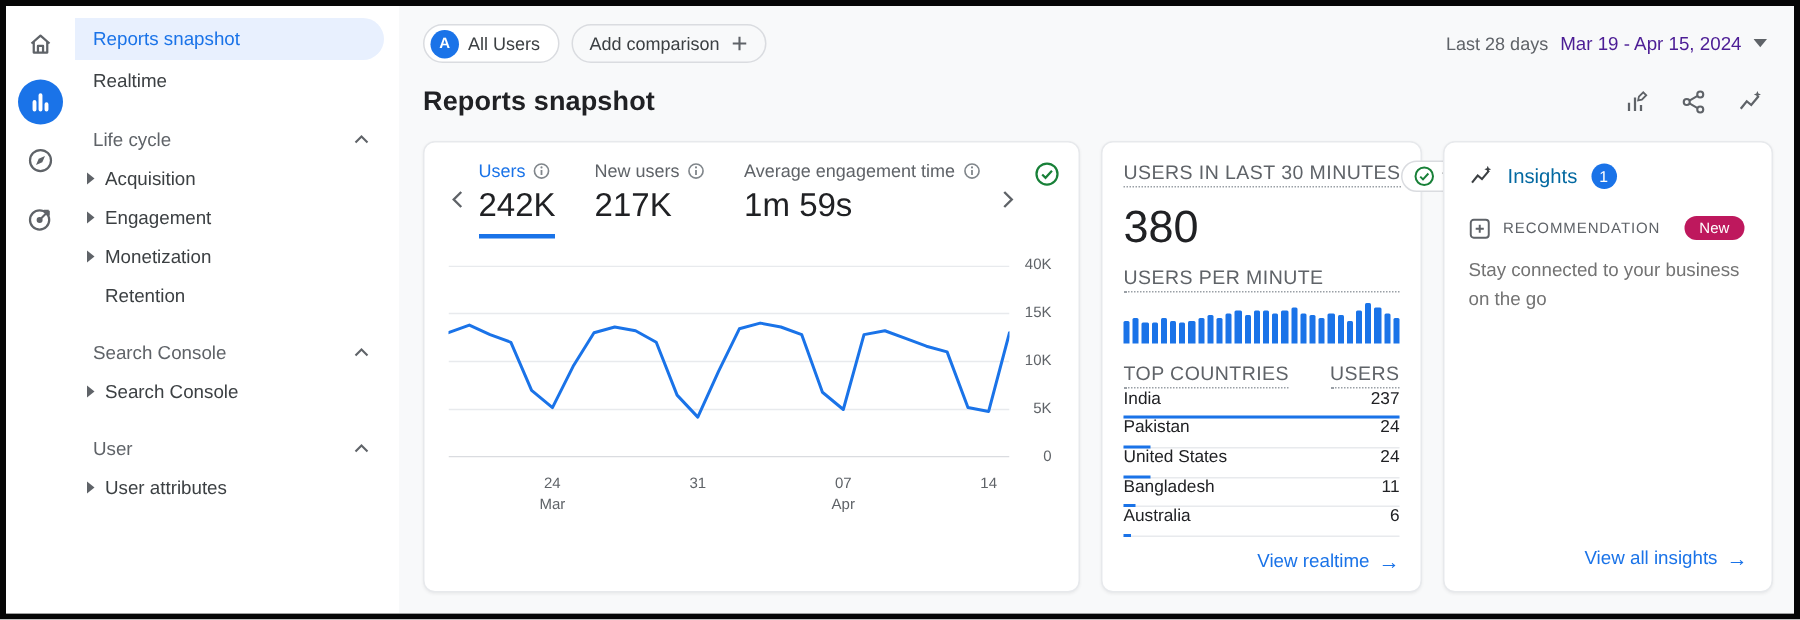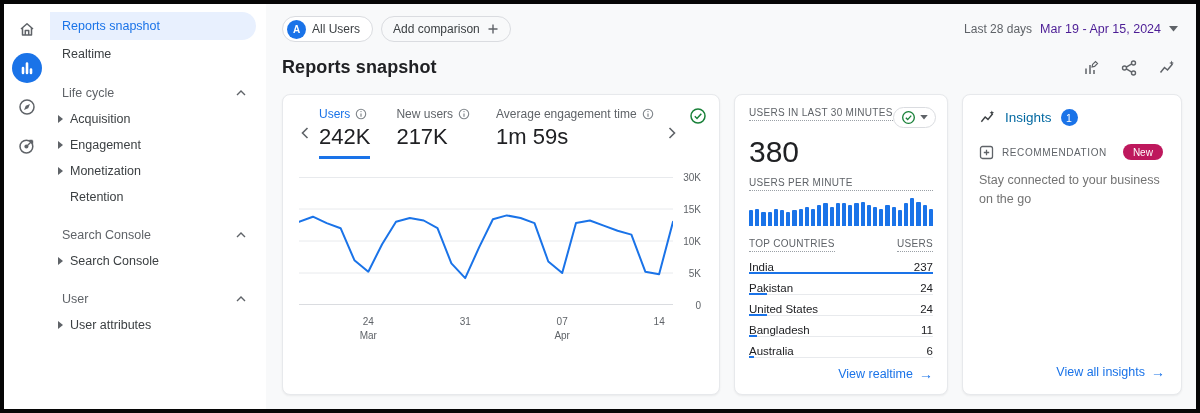--- a/index.html
+++ b/index.html
@@ -55,27 +55,27 @@
   .plot{display:flex;margin-top:18px;align-items:flex-start}
   .plot-left{width:374px}
   .ylabels{position:relative;width:30px;height:128px;font-size:10px;color:#5f6368}
   .ylabels span{position:absolute;right:2px;transform:translateY(-50%)}
   .x-axis{position:relative;height:28px;margin-top:6px;font-size:10px;color:#5f6368}
   .x-tick{position:absolute;transform:translateX(-50%);text-align:center;line-height:1.35}
   .x-tick span{display:block}
 
   
   .rt-head{display:flex;align-items:flex-start;justify-content:space-between}
-  .microlabel{font-size:10px;letter-spacing:.3px;color:#5f6368;border-bottom:1px dotted #9aa0a6;padding-bottom:2px;display:inline-block;white-space:nowrap}
+  .microlabel{font-size:13px;letter-spacing:.3px;color:#5f6368;border-bottom:1px dotted #9aa0a6;padding-bottom:2px;display:inline-block;white-space:nowrap}
   .rt-pill{display:flex;align-items:center;gap:4px;border:1px solid #dadce0;border-radius:12px;padding:2px 7px;cursor:pointer;background:#fff}
   .rt-value{font-size:30px;color:#202124;margin:7px 0 8px}
   .minute-chart{height:34px;display:flex;align-items:flex-end;gap:2px;margin:7px 0 12px}
   .minute-bar{flex:1;border-radius:1px 1px 0 0}
   .ct-head{display:flex;justify-content:space-between;align-items:center;margin-bottom:1px}
-  .ct-row{position:relative;display:flex;justify-content:space-between;align-items:flex-end;height:25px;border-bottom:1px solid #e8eaed;font-size:11.5px;color:#202124}
+  .ct-row{position:relative;display:flex;justify-content:space-between;align-items:flex-start;height:25px;border-bottom:1px solid #e8eaed;font-size:11.5px;color:#202124}
   .country-bar{position:absolute;left:0;bottom:-1px;height:2px;background:#1a73e8}
   .card-link{margin-top:auto;align-self:flex-end;display:flex;align-items:center;gap:6px;color:#1a73e8;font-size:12.5px;cursor:pointer;padding-top:8px}
   .card-link .arr{font-size:14px}
 
   
   .ins-head{display:flex;align-items:center;gap:9px}
   .ins-title{font-size:13.5px;color:#0369a1;font-weight:500}
   .badge{width:17px;height:17px;border-radius:50%;background:#1a73e8;color:#fff;font-size:10.5px;display:flex;align-items:center;justify-content:center}
   .rec-row{display:flex;align-items:center;margin-top:18px}
   .rec-label{font-size:10px;letter-spacing:.6px;color:#5f6368;margin-left:8px}
@@ -290,21 +290,21 @@
                 <div class="x-tick" style="left: 70.3704%;">
                   <span>07</span>
                   <span>Apr</span>
                 </div>
                 <div class="x-tick" style="left: 96.2963%;">
                   <span>14</span>
                 </div>
               </div>
           </div>
           <div class="ylabels">
-            <span style="top: 0%;">30K</span>
+            <span style="top: 0%;">40K</span>
             <span style="top: 25%;">15K</span>
             <span style="top: 50%;">10K</span>
             <span style="top: 75%;">5K</span>
             <span style="top: 100%;">0</span>
           </div>
         </div>
       </section>
 
       <section class="card card-rt">
         <div class="rt-head">

